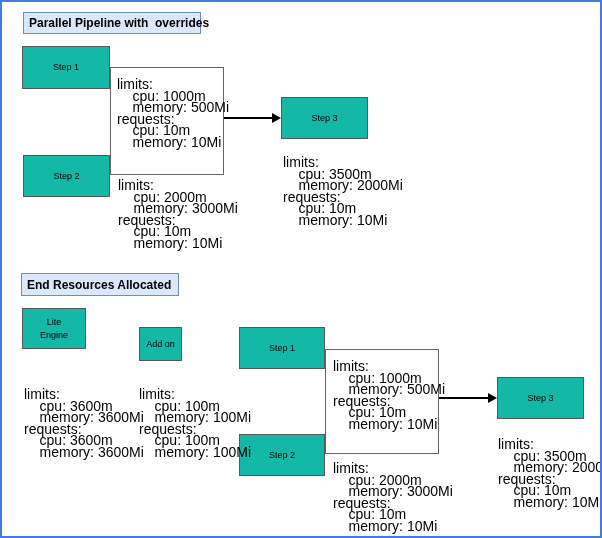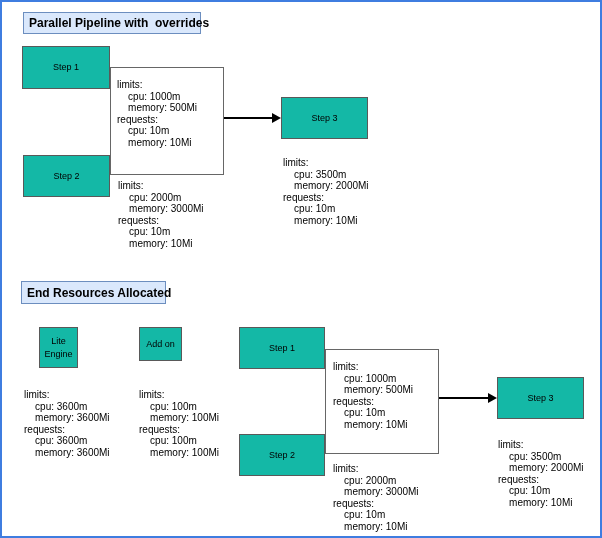--- a/index.html
+++ b/index.html
@@ -62,21 +62,21 @@
     position: absolute;
     width: 0;
     height: 0;
     border-top: 5px solid transparent;
     border-bottom: 5px solid transparent;
     border-left: 9px solid #000000;
     z-index: 3;
   }
   .resources {
     position: absolute;
-    font-size: 10px;
+    font-size: 14px;
     line-height: 11.5px;
     white-space: pre;
     z-index: 2;
   }
 </style>
 </head>
 <body>
 
 <div class="canvas">
 
@@ -113,25 +113,25 @@
     cpu: 10m
     memory: 10Mi</div>
 
   <div class="resources" style="left:281px; top:155px;">limits:
     cpu: 3500m
     memory: 2000Mi
 requests:
     cpu: 10m
     memory: 10Mi</div>
 
-  <div class="section-title" style="left:19px; top:271px; width:145px; height:23px;margin-top:8px;">End Resources Allocated</div>
+  <div class="section-title" style="left:19px; top:271px; width:158px; height:23px;">End Resources Allocated</div>
 
   <div class="connector-rect" style="left:323px; top:347px; width:114px; height:105px;"></div>
 
-  <div class="node" style="left:20px; top:325px; width:39px; height:41px;margin-left:17px;">
+  <div class="node" style="left:20px; top:306px; width:64px; height:41px;">
     <span class="label">Lite
 Engine</span>
   </div>
 
   <div class="node" style="left:137px; top:325px; width:43px; height:34px;">
     <span class="label">Add on</span>
   </div>
 
   <div class="node" style="left:237px; top:325px; width:86px; height:42px;">
     <span class="label">Step 1</span>

